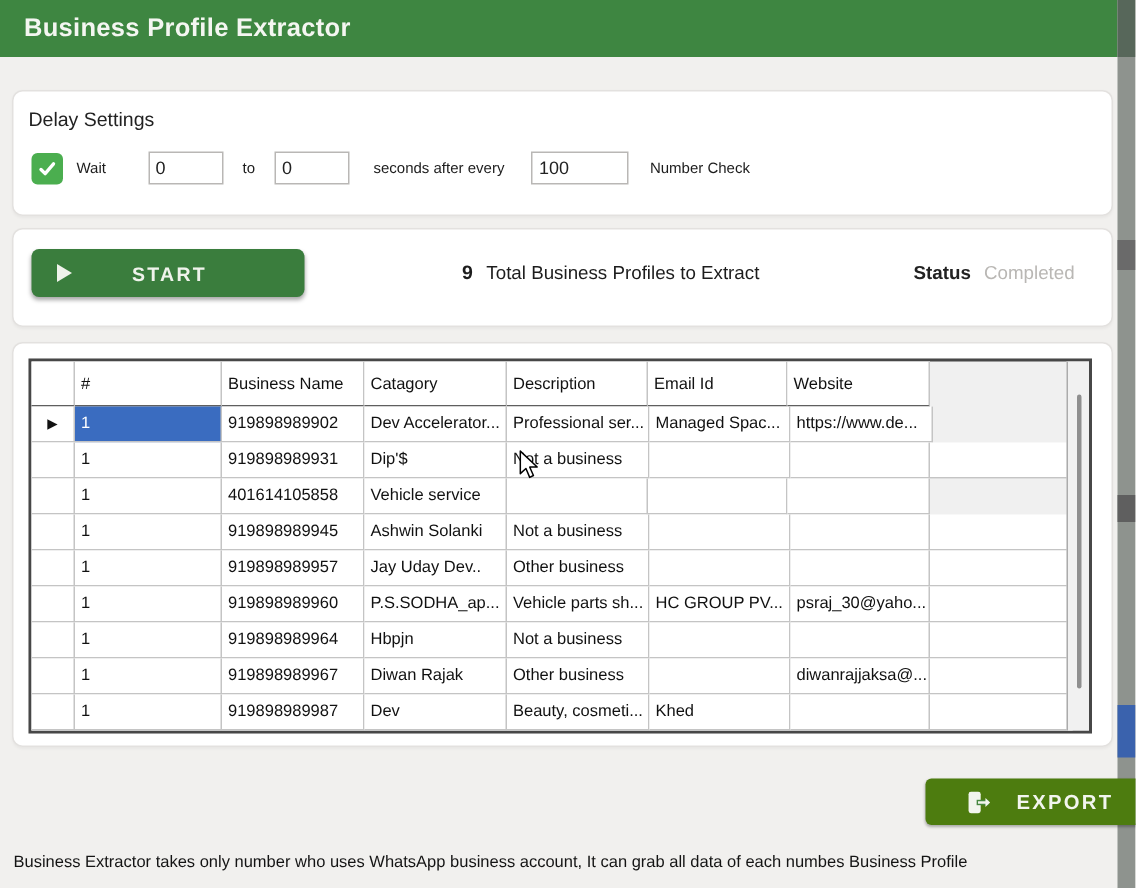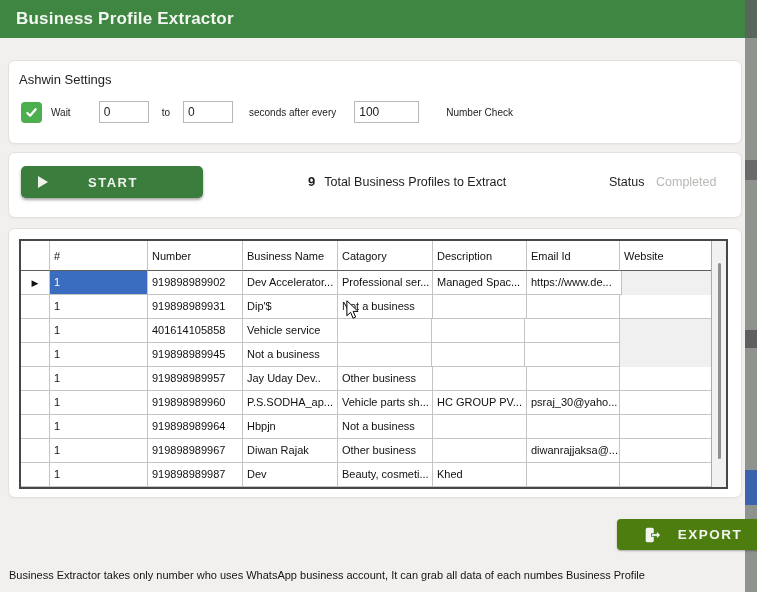--- a/index.html
+++ b/index.html
@@ -55,21 +55,21 @@
     display:flex; align-items:center;
   }
   .start-btn .play { margin-left:16px; display:flex; }
   .start-btn .cap {
     flex:1; text-align:center; margin-right:26px;
     color:#eff3eb; font-size:13px; font-weight:bold; letter-spacing:1.5px;
   }
   .total-wrap { position:absolute; left:299px; top:21px; display:flex; align-items:baseline; }
   .total-count { font-size:13px; font-weight:bold; margin-right:9px; }
   .total-label { font-size:12.5px; }
-  .status-label { position:absolute; left:600px; top:22px; font-size:12.5px; color:#222; }
+  .status-label { position:absolute; left:600px; top:22px; font-size:12.5px; color:#222;font-weight:bold; }
   .status-value { position:absolute; left:647px; top:22px; font-size:12.5px; color:#b9b7b4; }
 
   
   .grid {
     position:absolute; left:10px; top:10px; width:709px; height:250px;
     background:#f0f0f0; border:2px solid #474747;
   }
   .grow { display:flex; }
   .gcell {
     background:#fff; border-right:1px solid #c4c4c4; border-bottom:1px solid #c4c4c4;
@@ -111,34 +111,34 @@
 </div>
 
 <div class="edge-strip">
   <div class="seg" style="top:0;height:38px;background:#57675a"></div>
   <div class="seg" style="top:160px;height:20px;background:#6a6a6a"></div>
   <div class="seg" style="top:330px;height:18px;background:#5f5f5f"></div>
   <div class="seg" style="top:470px;height:35px;background:#3a62ad"></div>
 </div>
 
 <div class="card delay">
-  <div class="delay-heading">Ashwin Settings</div>
+  <div class="delay-heading">Delay Settings</div>
   <div class="delay-row">
     <span class="checkbox">
       <svg width="13" height="13" viewBox="0 0 14 14">
         <polyline points="2.5,7.5 5.5,10.5 11.5,3.5" fill="none" stroke="#ffffff" stroke-width="2.4" stroke-linecap="round" stroke-linejoin="round"></polyline>
       </svg>
     </span>
     <span class="lbl wait-lbl">Wait</span>
     <input class="txt small" style="margin-left: 28px;" value="0">
     <span class="lbl" style="margin-left:13px">to</span>
     <input class="txt small" style="margin-left: 13px;" value="0">
     <span class="lbl" style="margin-left:16px">seconds after every</span>
     <input class="txt big" style="margin-left: 18px;" value="100">
-    <span class="lbl" style="margin-left:27px">Number Check</span>
+    <span class="lbl" style="margin-left:14px">Number Check</span>
   </div>
 </div>
 
 <div class="card control">
   <button class="start-btn">
     <span class="play">
       <svg width="12" height="14" viewBox="0 0 12 14">
           <polygon points="1,1 11,7 1,13" fill="#eff3eb"></polygon>
         </svg>
     </span>
@@ -150,21 +150,20 @@
   </div>
   <span class="status-label">Status</span>
   <span class="status-value">Completed</span>
 </div>
 
 <div class="card gridcard">
   <div class="grid">
     <div class="grow ghead-row">
         <div class="gcell ghead rowhdr"></div>
         <div class="gcell ghead" style="width: 98px; min-width: 98px;">#</div>
-        <div class="gcell ghead" style="width: 95px; min-width: 95px;">Number</div>
         <div class="gcell ghead" style="width: 95px; min-width: 95px;">Business Name</div>
         <div class="gcell ghead" style="width: 95px; min-width: 95px;">Catagory</div>
         <div class="gcell ghead" style="width: 94px; min-width: 94px;">Description</div>
         <div class="gcell ghead" style="width: 93px; min-width: 93px;">Email Id</div>
         <div class="gcell ghead" style="width: 95px; min-width: 95px;">Website</div>
       </div>
     <div class="gbody">
         <div class="grow">
           <div class="gcell rowhdr"><span class="marker">▶</span></div>
           <div class="gcell sel" style="width: 98px; min-width: 98px;">1</div>
@@ -190,20 +189,21 @@
           <div class="gcell" style="width: 95px; min-width: 95px;">401614105858</div>
           <div class="gcell" style="width: 95px; min-width: 95px;">Vehicle service</div>
           <div class="gcell" style="width: 94px; min-width: 94px;"></div>
           <div class="gcell" style="width: 93px; min-width: 93px;"></div>
           <div class="gcell" style="width: 95px; min-width: 95px;"></div>
         </div>
         <div class="grow">
           <div class="gcell rowhdr"></div>
           <div class="gcell" style="width: 98px; min-width: 98px;">1</div>
           <div class="gcell" style="width: 95px; min-width: 95px;">919898989945</div>
+          <div class="gcell" style="width: 95px; min-width: 95px;">Ashwin Solanki</div>
           <div class="gcell" style="width: 95px; min-width: 95px;">Not a business</div>
           <div class="gcell" style="width: 94px; min-width: 94px;"></div>
           <div class="gcell" style="width: 93px; min-width: 93px;"></div>
           <div class="gcell" style="width: 95px; min-width: 95px;"></div>
         </div>
         <div class="grow">
           <div class="gcell rowhdr"></div>
           <div class="gcell" style="width: 98px; min-width: 98px;">1</div>
           <div class="gcell" style="width: 95px; min-width: 95px;">919898989957</div>
           <div class="gcell" style="width: 95px; min-width: 95px;">Jay Uday Dev..</div>

